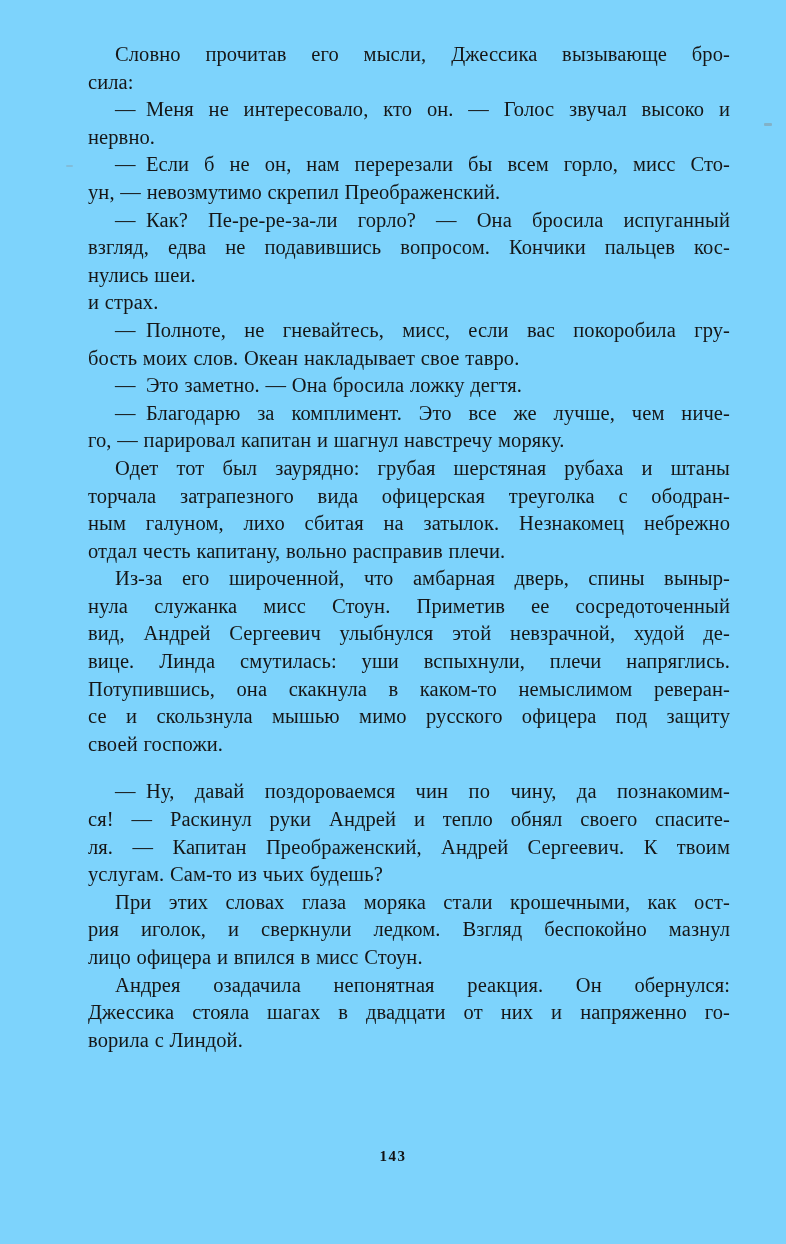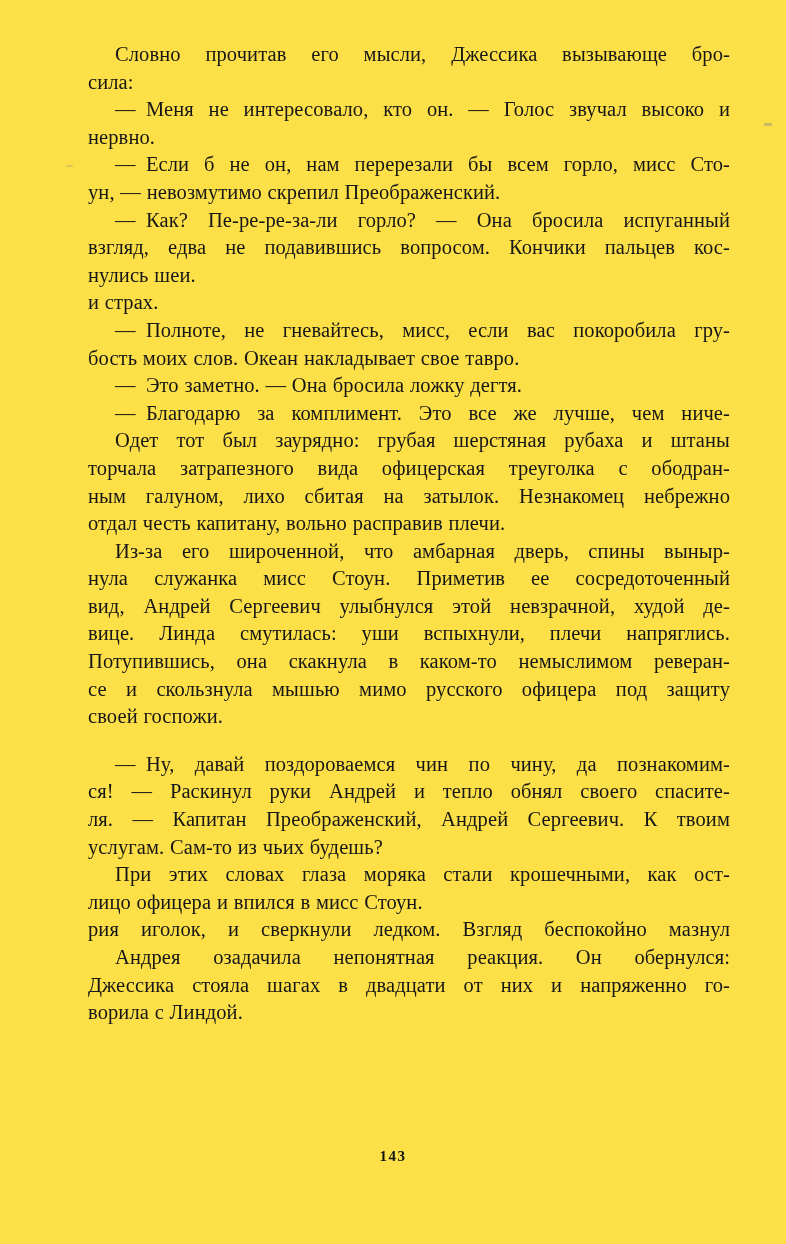--- a/index.html
+++ b/index.html
@@ -4,21 +4,21 @@
 <style>
   html, body { margin: 0; padding: 0; }
   body {
     width: 786px; height: 1244px;
     background: #ffffff;
     overflow: hidden;
   }
   .page {
     position: relative;
     width: 786px; height: 1244px;
-    background: #fde047;
+    background: #7dd3fc;
     font-family: "Liberation Serif", "DejaVu Serif", serif;
     color: #161616;
   }
   .text-block {
     position: absolute;
     left: 88px; top: 41px;
     width: 642px;
   }
   .line {
     font-size: 20.5px;
@@ -63,38 +63,39 @@
       <div class="line para-start">— Если б не он, нам перерезали бы всем горло, мисс Сто-</div>
       <div class="line para-end">ун, — невозмутимо скрепил Преображенский.</div>
       <div class="line para-start">— Как? Пе-ре-ре-за-ли горло? — Она бросила испуганный</div>
       <div class="line">взгляд, едва не подавившись вопросом. Кончики пальцев кос-</div>
       <div class="line para-end">нулись шеи.</div>
       <div class="line para-end">и страх.</div>
       <div class="line para-start">— Полноте, не гневайтесь, мисс, если вас покоробила гру-</div>
       <div class="line para-end">бость моих слов. Океан накладывает свое тавро.</div>
       <div class="line para-start para-end">— Это заметно. — Она бросила ложку дегтя.</div>
       <div class="line para-start">— Благодарю за комплимент. Это все же лучше, чем ниче-</div>
+      <div class="line para-end">го, — парировал капитан и шагнул навстречу моряку.</div>
       <div class="line para-start">Одет тот был заурядно: грубая шерстяная рубаха и штаны</div>
       <div class="line">торчала затрапезного вида офицерская треуголка с ободран-</div>
       <div class="line">ным галуном, лихо сбитая на затылок. Незнакомец небрежно</div>
       <div class="line para-end">отдал честь капитану, вольно расправив плечи.</div>
       <div class="line para-start">Из-за его широченной, что амбарная дверь, спины выныр-</div>
       <div class="line">нула служанка мисс Стоун. Приметив ее сосредоточенный</div>
       <div class="line">вид, Андрей Сергеевич улыбнулся этой невзрачной, худой де-</div>
       <div class="line">вице. Линда смутилась: уши вспыхнули, плечи напряглись.</div>
       <div class="line">Потупившись, она скакнула в каком-то немыслимом реверан-</div>
       <div class="line">се и скользнула мышью мимо русского офицера под защиту</div>
       <div class="line para-end">своей госпожи.</div>
       <div class="line para-start gap-before">— Ну, давай поздороваемся чин по чину, да познакомим-</div>
       <div class="line">ся! — Раскинул руки Андрей и тепло обнял своего спасите-</div>
       <div class="line">ля. — Капитан Преображенский, Андрей Сергеевич. К твоим</div>
       <div class="line para-end">услугам. Сам-то из чьих будешь?</div>
       <div class="line para-start">При этих словах глаза моряка стали крошечными, как ост-</div>
+      <div class="line">рия иголок, и сверкнули ледком. Взгляд беспокойно мазнул</div>
       <div class="line para-end">лицо офицера и впился в мисс Стоун.</div>
-      <div class="line">рия иголок, и сверкнули ледком. Взгляд беспокойно мазнул</div>
       <div class="line para-start">Андрея озадачила непонятная реакция. Он обернулся:</div>
       <div class="line">Джессика стояла шагах в двадцати от них и напряженно го-</div>
       <div class="line para-end">ворила с Линдой.</div>
     </div>
   <div class="page-number">143</div>
   <div class="artifact artifact-1"></div>
   <div class="artifact artifact-2"></div>
 </div>
 
 </body></html>

